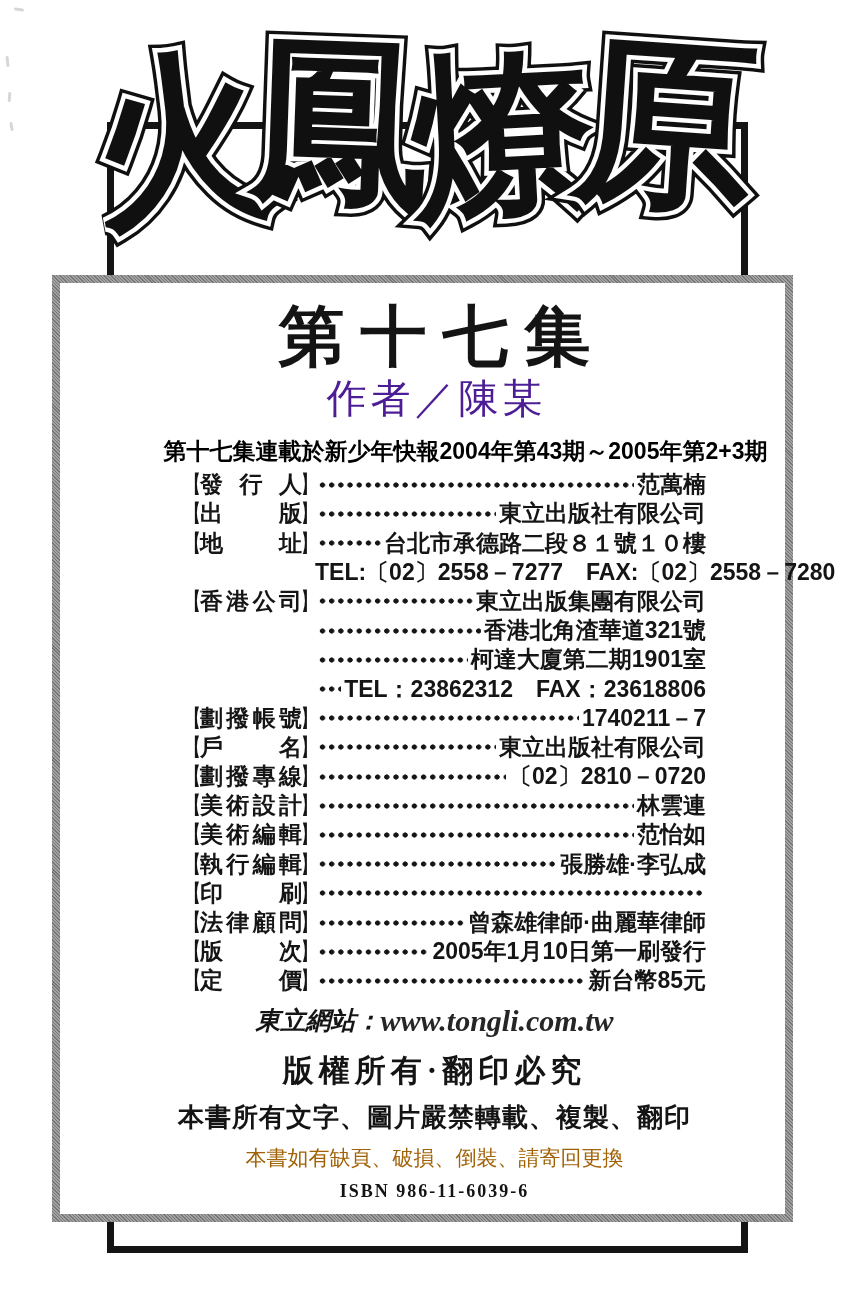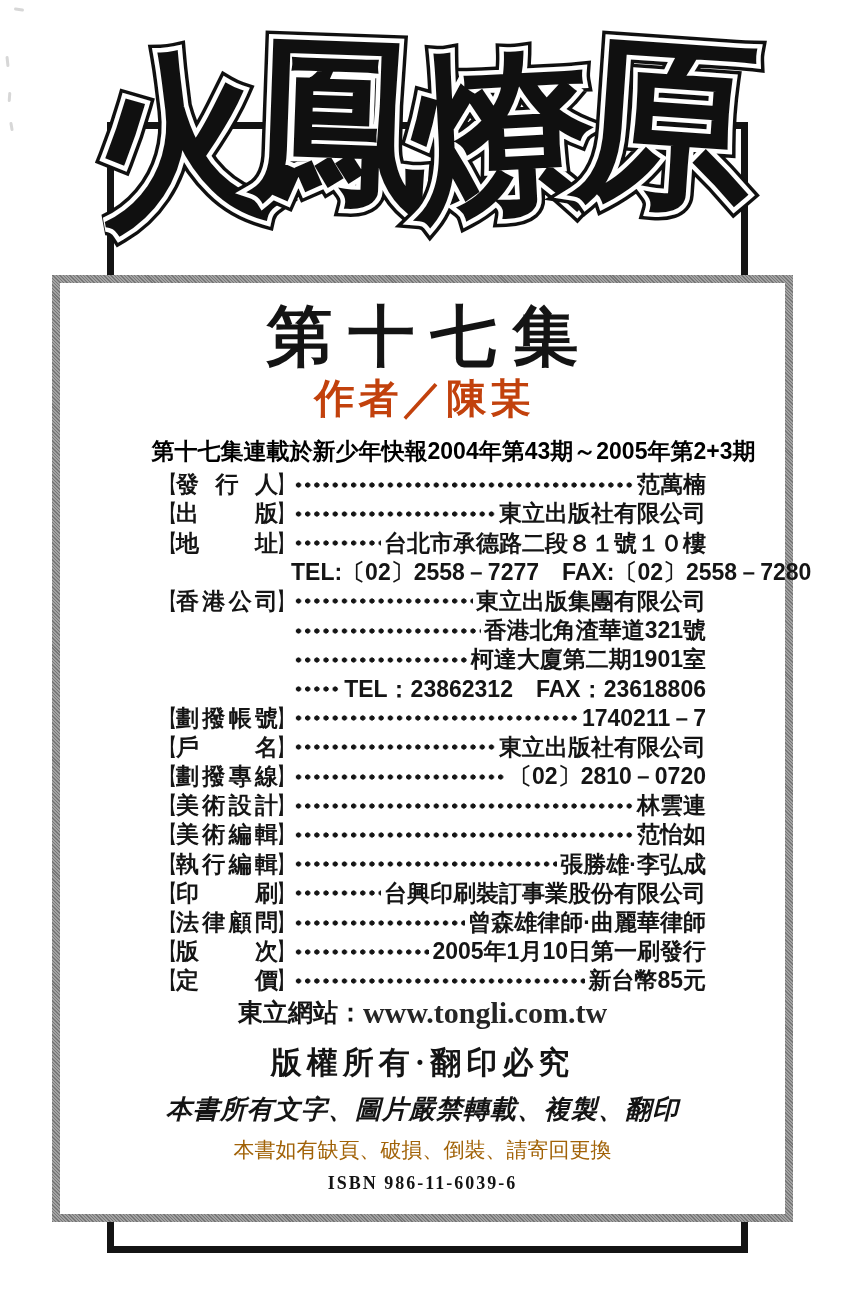--- a/index.html
+++ b/index.html
@@ -24,21 +24,21 @@
     box-sizing:border-box;border:7px solid #141414;z-index:1;
   }
   
   .graybox{
     position:absolute;left:52px;top:275px;width:741px;height:947px;
     box-sizing:border-box;padding:8px;z-index:2;
     background:repeating-linear-gradient(45deg,#777 0px,#777 1px,#a2a2a2 1px,#a2a2a2 2.4px);
   }
   .graybox-inner{
     width:100%;height:100%;background:#ffffff;box-sizing:border-box;
-    display:flex;flex-direction:column;
+    display:flex;flex-direction:column;padding-left:24px;
   }
 
   
   .logo{
     position:absolute;left:0;right:0;top:26px;text-align:center;z-index:3;
     white-space:nowrap;
   }
   .lchar{
     position:relative;display:inline-block;margin:0 -10px;
     font-family:"Liberation Sans",sans-serif;font-weight:900;
@@ -55,23 +55,23 @@
   .lchar:nth-child(4){transform:rotate(4deg) translateY(-2px);}
 
   .h-volume{
     margin-top:16px;text-align:center;
     font-family:"Liberation Serif",serif;font-weight:900;
     font-size:66px;line-height:1.15;letter-spacing:16px;padding-left:16px;
     color:#141414;
   }
   .h-author{
     margin-top:2px;text-align:center;
-    font-family:"Liberation Serif",serif;font-weight:700;
+    font-family:"Liberation Serif",serif;font-weight:400;
     font-size:40px;line-height:1.12;letter-spacing:4px;padding-left:4px;
-    color:#c2410c;
+    color:#4c1d95;
   }
   .serialization{
     margin-top:16px;text-align:center;padding-left:62px;
     font-weight:bold;font-size:23px;line-height:1.15;
     color:#000000;
   }
   .rows{
     margin-top:6px;padding:0 79px 0 103px;
   }
   .crow{
@@ -85,33 +85,33 @@
   .cchars{flex:1;display:flex;justify-content:space-between;}
   .cleader{
     flex:1;align-self:center;height:10px;margin:0 3px;
     background-image:radial-gradient(circle at 4.5px 5px,#151515 2.3px,transparent 2.9px);
     background-size:9.2px 10px;background-repeat:repeat-x;background-position:left center;
   }
   .cspacer{flex:1;}
   .cvalue{flex:none;}
 
   .website{
-    margin-top:0;text-align:center;white-space:nowrap;
+    margin-top:8px;text-align:center;white-space:nowrap;font-style:italic;
   }
   .website .wlabel{font-weight:bold;font-size:25px;vertical-align:2px;}
   .website .wurl{font-family:"Liberation Serif",serif;font-weight:bold;font-size:30px;color:#262626;}
   .copyright{
     margin-top:12px;text-align:center;
     font-family:"Liberation Serif",serif;font-weight:900;
     font-size:31px;letter-spacing:5px;color:#141414;
   }
   .notice1{
     margin-top:8px;text-align:center;
     font-family:"Liberation Serif",serif;font-weight:900;
-    font-size:26px;letter-spacing:1px;color:#141414;font-style:italic;
+    font-size:26px;letter-spacing:1px;color:#141414;
   }
   .notice2{
     margin-top:9px;text-align:center;
     font-weight:normal;font-size:21px;color:#a16207;
   }
   .isbn{
     margin-top:9px;text-align:center;
     font-family:"Liberation Serif",serif;font-weight:900;
     font-size:18px;letter-spacing:2px;color:#141414;
   }
@@ -290,21 +290,20 @@
         <div class="crow">
           <span class="clabel">
             <span class="cbracket">【</span>
             <span class="cchars">
               <span>印</span>
               <span>刷</span>
             </span>
             <span class="cbracket">】</span>
           </span>
           <span class="cleader"></span>
-          <span class="cvalue">台興印刷裝訂事業股份有限公司</span>
         </div>
         <div class="crow">
           <span class="clabel">
             <span class="cbracket">【</span>
             <span class="cchars">
               <span>法</span>
               <span>律</span>
               <span>顧</span>
               <span>問</span>
             </span>

